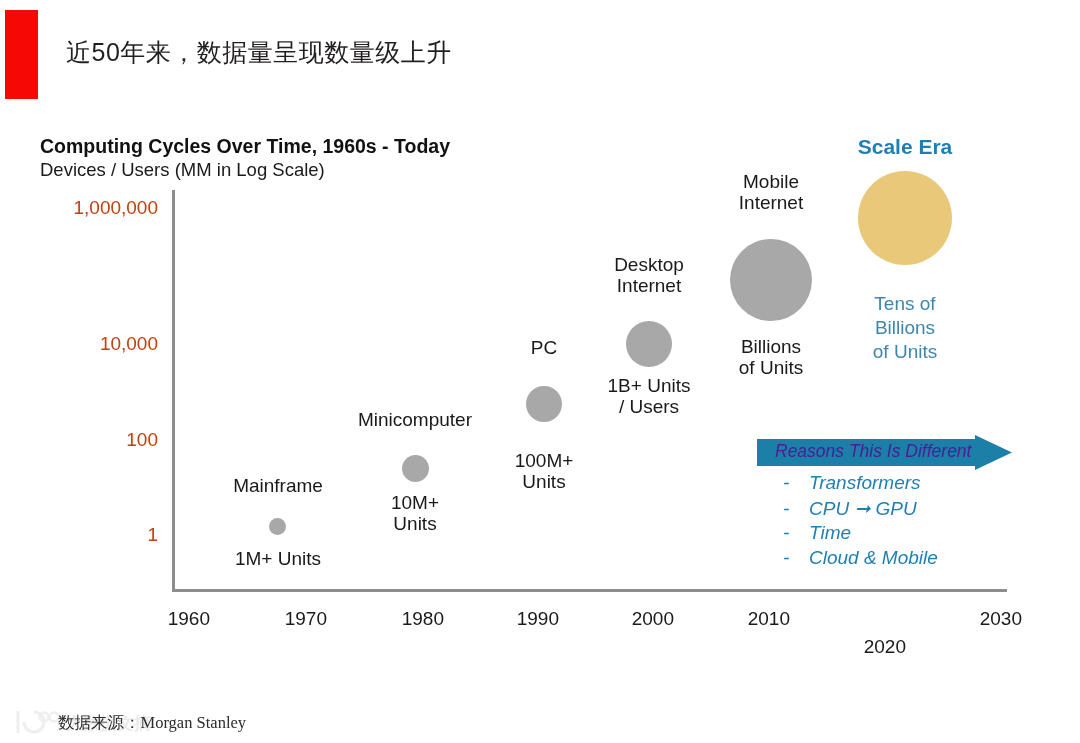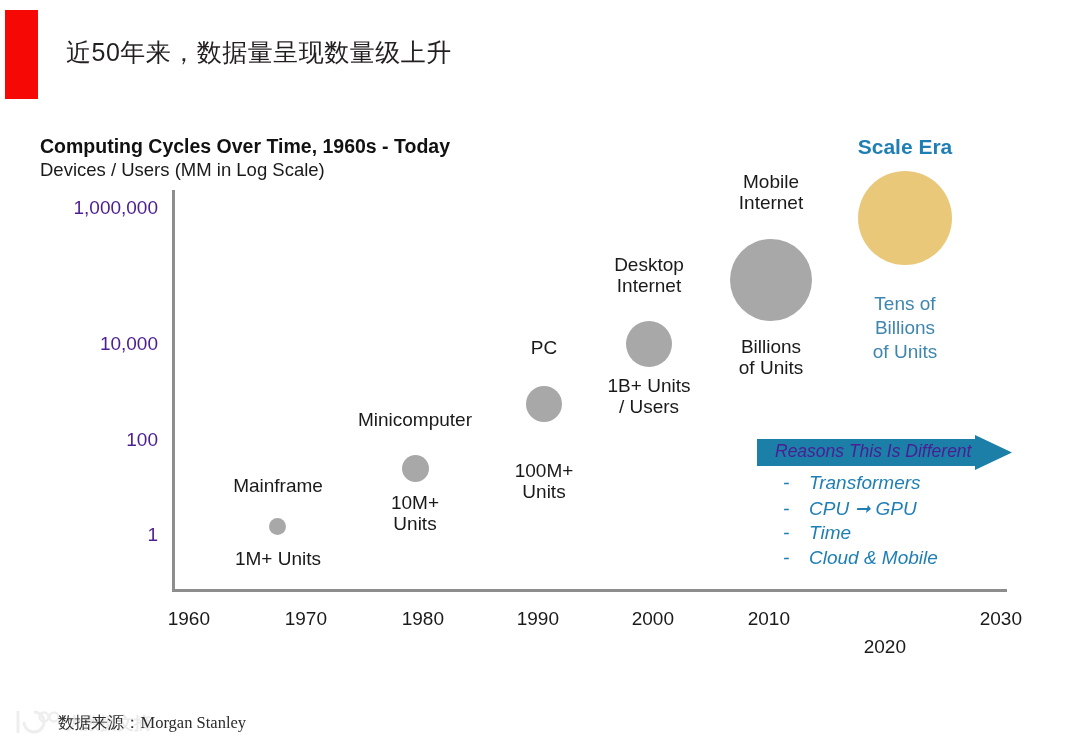--- a/index.html
+++ b/index.html
@@ -85,21 +85,21 @@
     width: 835px;
     height: 3px;
     background: #8d8d8d;
   }
 
   .y-tick-label {
     position: absolute;
     right: 0;
     text-align: right;
     font-size: 19px;
-    color: #4c1d95;
+    color: #c2410c;
     white-space: nowrap;
   }
   #y-tick-wrap {
     position: absolute;
     left: 0;
     top: 0;
     width: 158px;
     height: 500px;
   }
 
@@ -273,21 +273,21 @@
   <div class="bubble-name" style="left:198px; top:367px; width:160px;">Mainframe</div>
   <div class="bubble-units" style="left:198px; top:440px; width:160px;">1M+ Units</div>
 
   <div class="bubble bubble-gray" style="left:402px; top:347px; width:27px; height:27px;"></div>
   <div class="bubble-name" style="left:325px; top:301px; width:180px;">Minicomputer</div>
   <div class="bubble-units" style="left:355px; top:384px; width:120px;">10M+
 Units</div>
 
   <div class="bubble bubble-gray" style="left:526px; top:278px; width:36px; height:36px;"></div>
   <div class="bubble-name" style="left:484px; top:229px; width:120px;">PC</div>
-  <div class="bubble-units" style="left:474px; top:352px; width:140px;">100M+
+  <div class="bubble-units" style="left:474px; top:342px; width:140px;">100M+
 Units</div>
 
   <div class="bubble bubble-gray" style="left:626px; top:213px; width:46px; height:46px;"></div>
   <div class="bubble-name" style="left:574px; top:146px; width:150px;">Desktop
 Internet</div>
   <div class="bubble-units" style="left:569px; top:267px; width:160px;">1B+ Units
 / Users</div>
 
   <div class="bubble bubble-gray" style="left:730px; top:131px; width:82px; height:82px;"></div>
   <div class="bubble-name" style="left:696px; top:63px; width:150px;">Mobile

